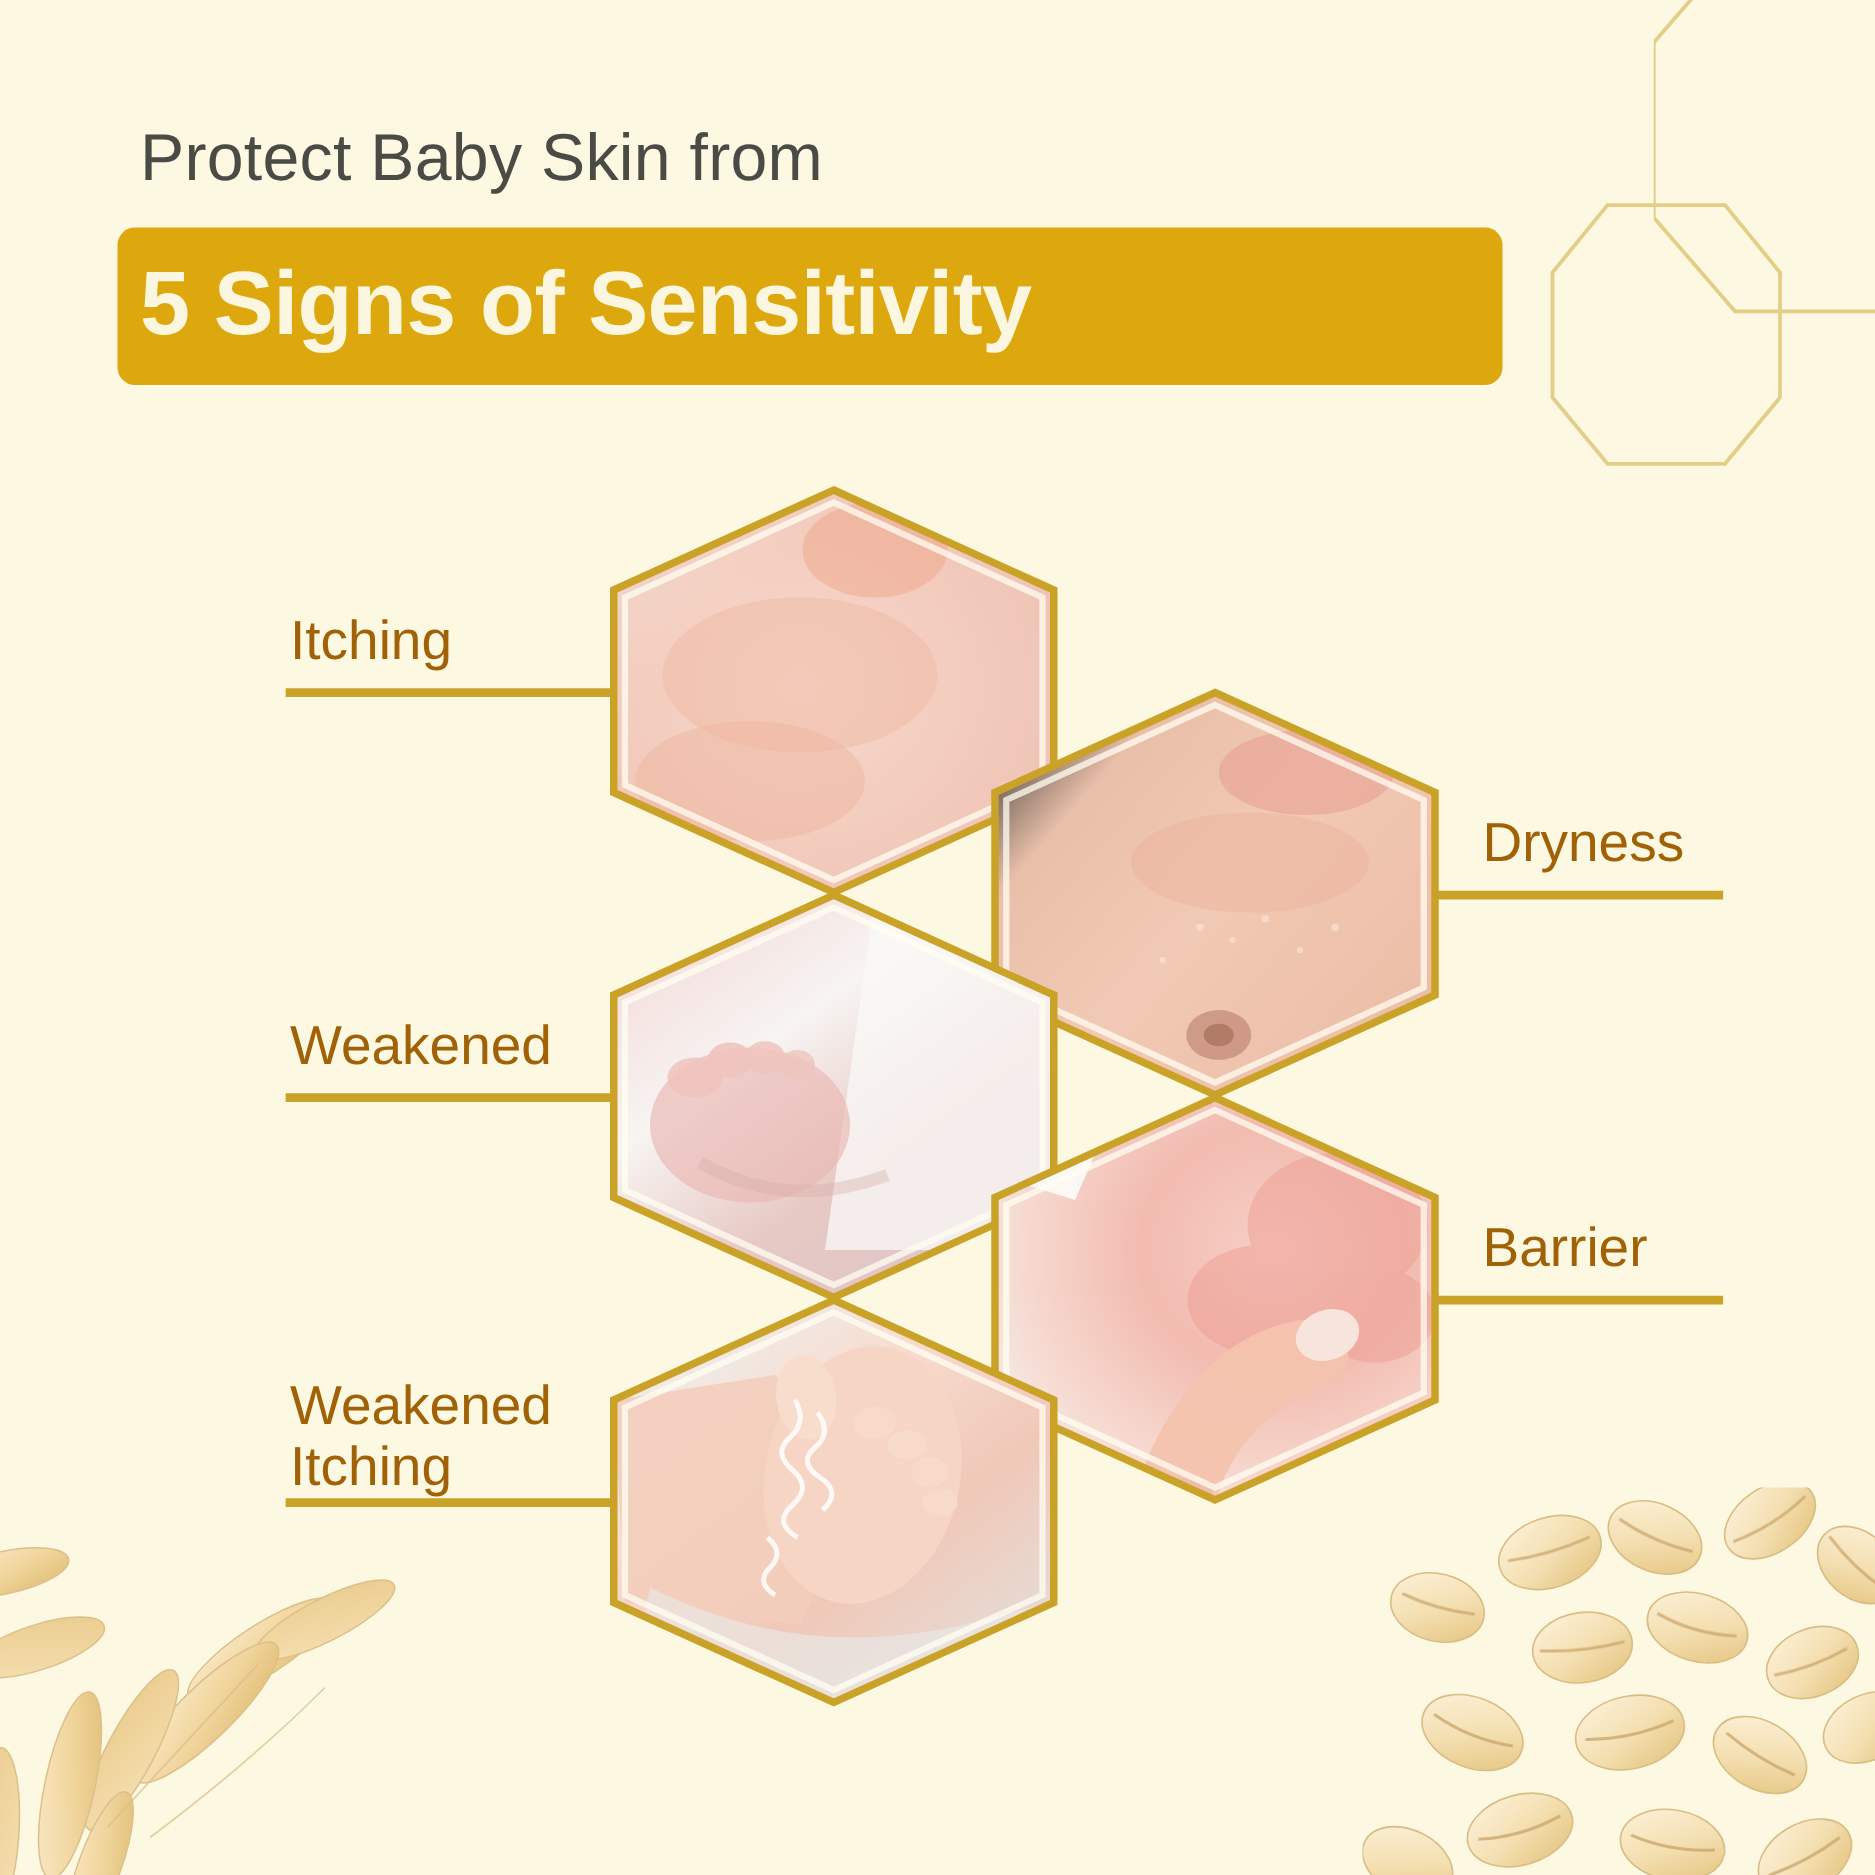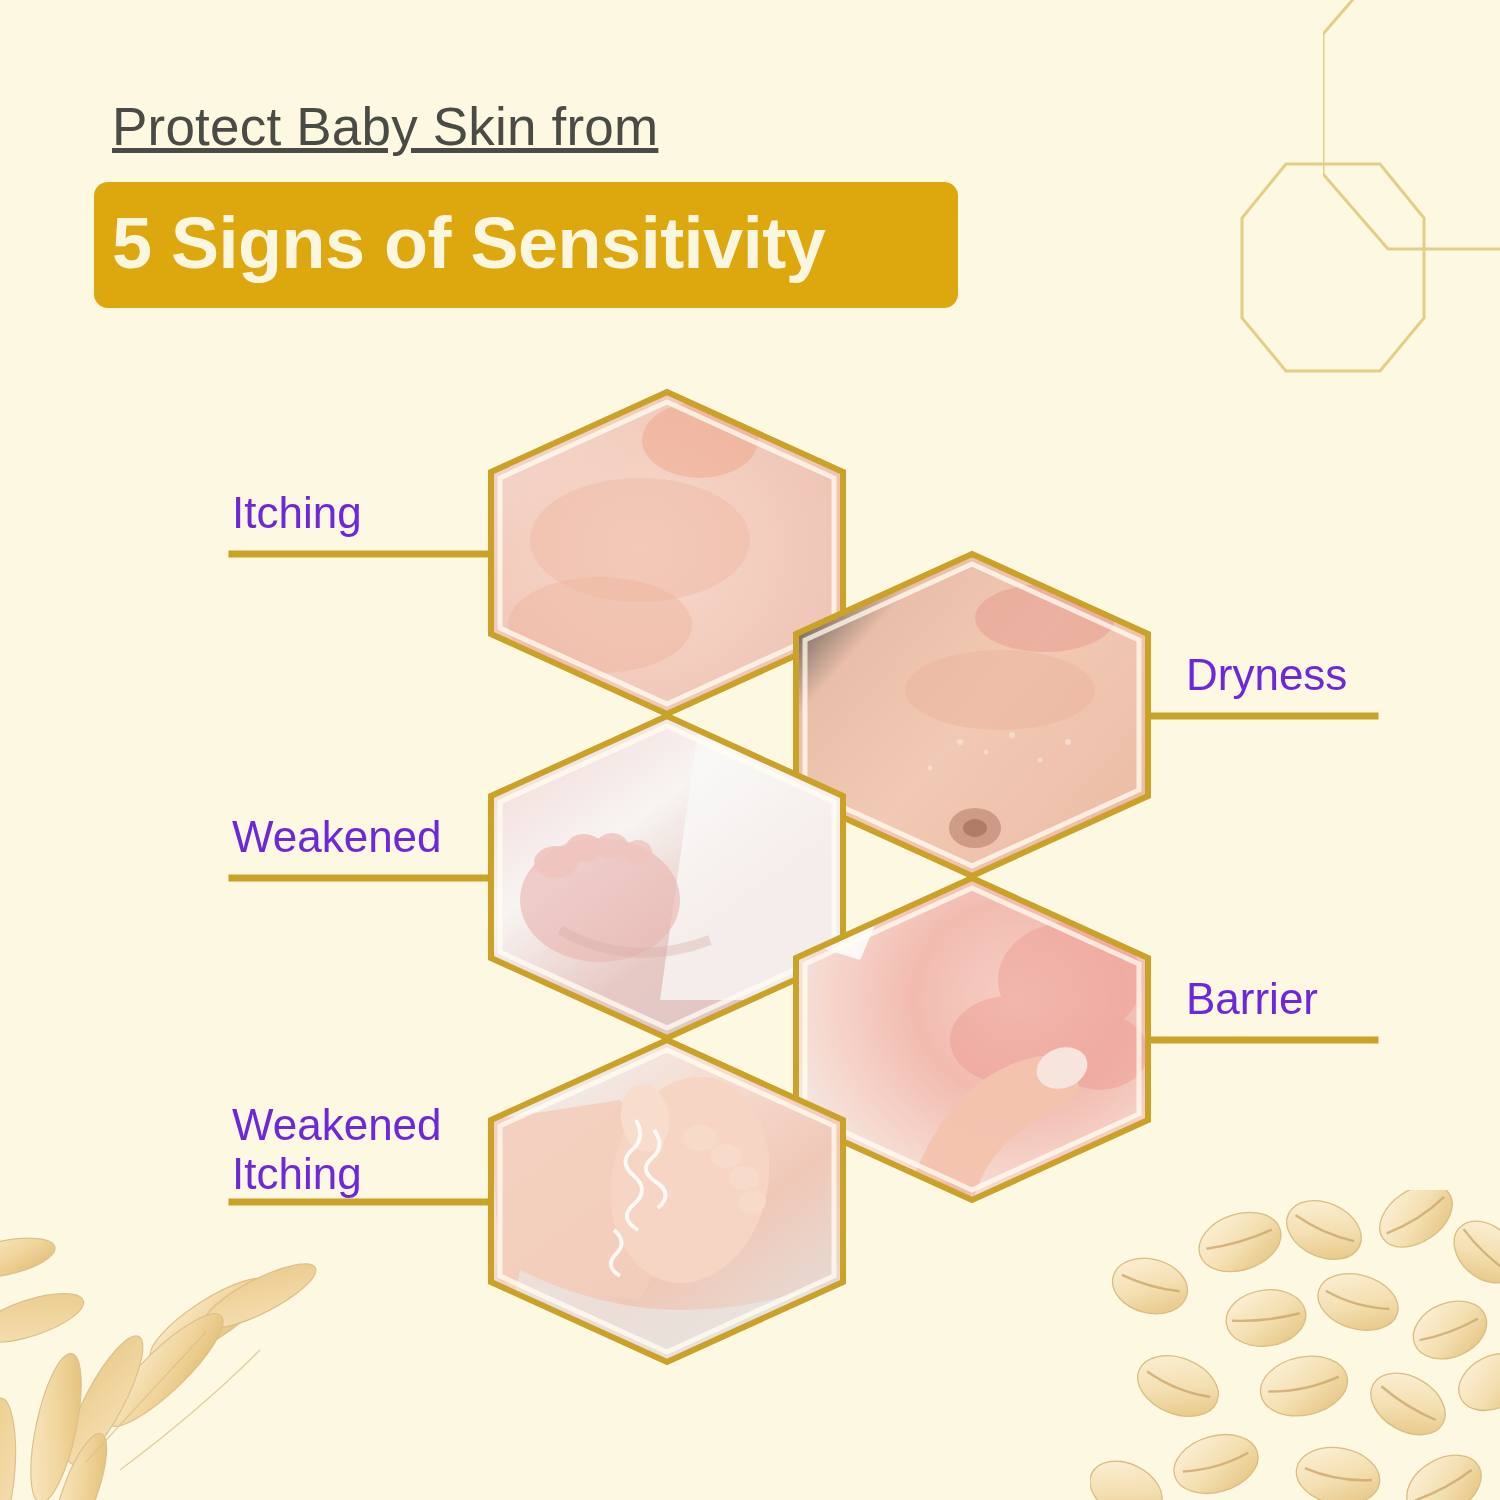--- a/index.html
+++ b/index.html
@@ -13,40 +13,40 @@
   .stage{position:absolute;inset:0;}
 
   
   .deco-hex{position:absolute;border:0;}
   .deco-hex svg{display:block;}
 
   
   .eyebrow{
     position:absolute;left:112px;top:96px;
     font-size:53px;letter-spacing:.2px;
-    color:#4B4B46;font-weight:400;white-space:nowrap;text-decoration:underline;
+    color:#4B4B46;font-weight:400;white-space:nowrap;
   }
   .banner{
     position:absolute;left:94px;top:182px;
-    width:864px;height:126px;
+    width:1108px;height:126px;
     background:#DDA70E;border-radius:14px;
   }
   .banner-text{
     position:absolute;left:18px;top:50%;transform:translateY(-52%);
     font-size:72px;font-weight:700;letter-spacing:-.5px;
     color:#FBF6DF;white-space:nowrap;
   }
 
   
   .comb{position:absolute;left:0;top:0;width:1500px;height:1500px;}
 
   
   .label{
     position:absolute;
-    font-size:44px;color:#6d28d9;font-weight:400;
+    font-size:44px;color:#a16207;font-weight:400;
     line-height:1.12;white-space:pre-line;
   }
   .label.right{text-align:center;}
 
   
   .oats{position:absolute;pointer-events:none;}
   .oat-bl{left:-40px;bottom:-30px;width:380px;height:330px;}
   .oat-br{right:-20px;bottom:-20px;width:430px;height:330px;}
 </style>
 </head>

